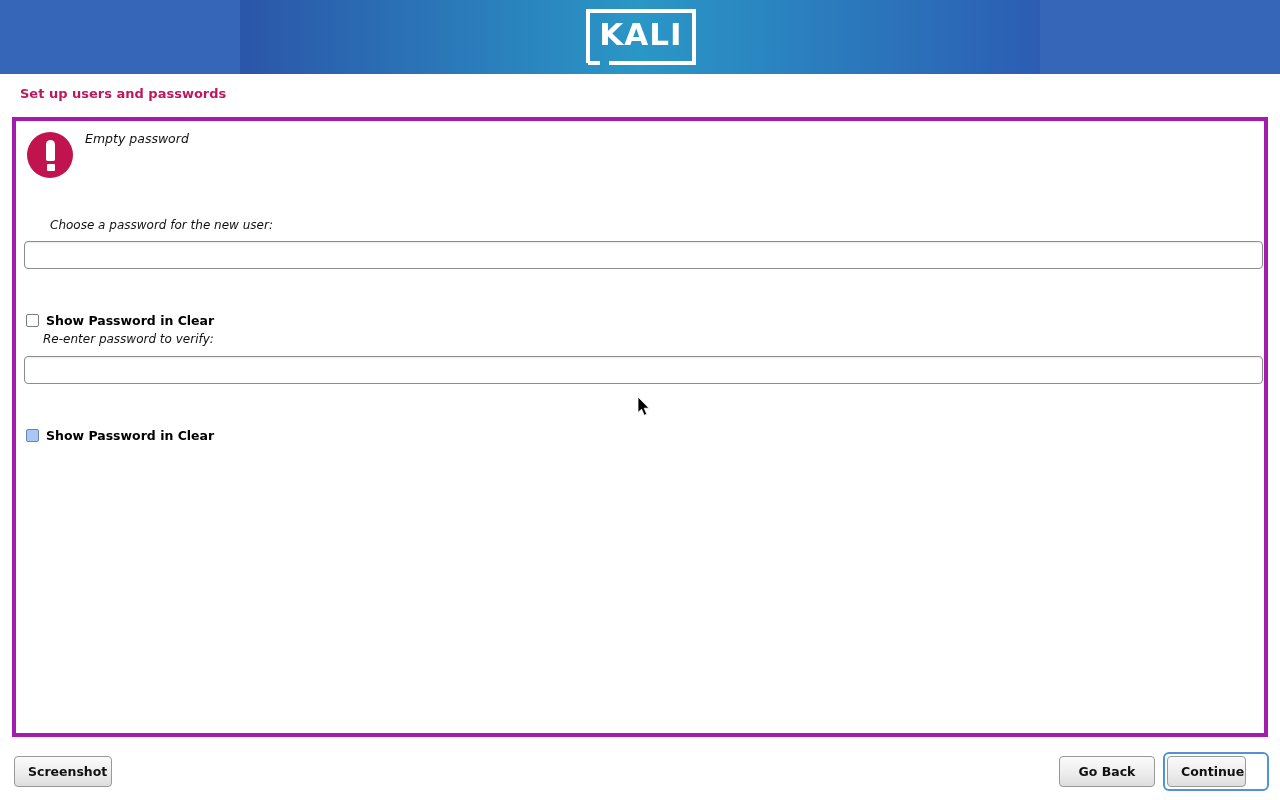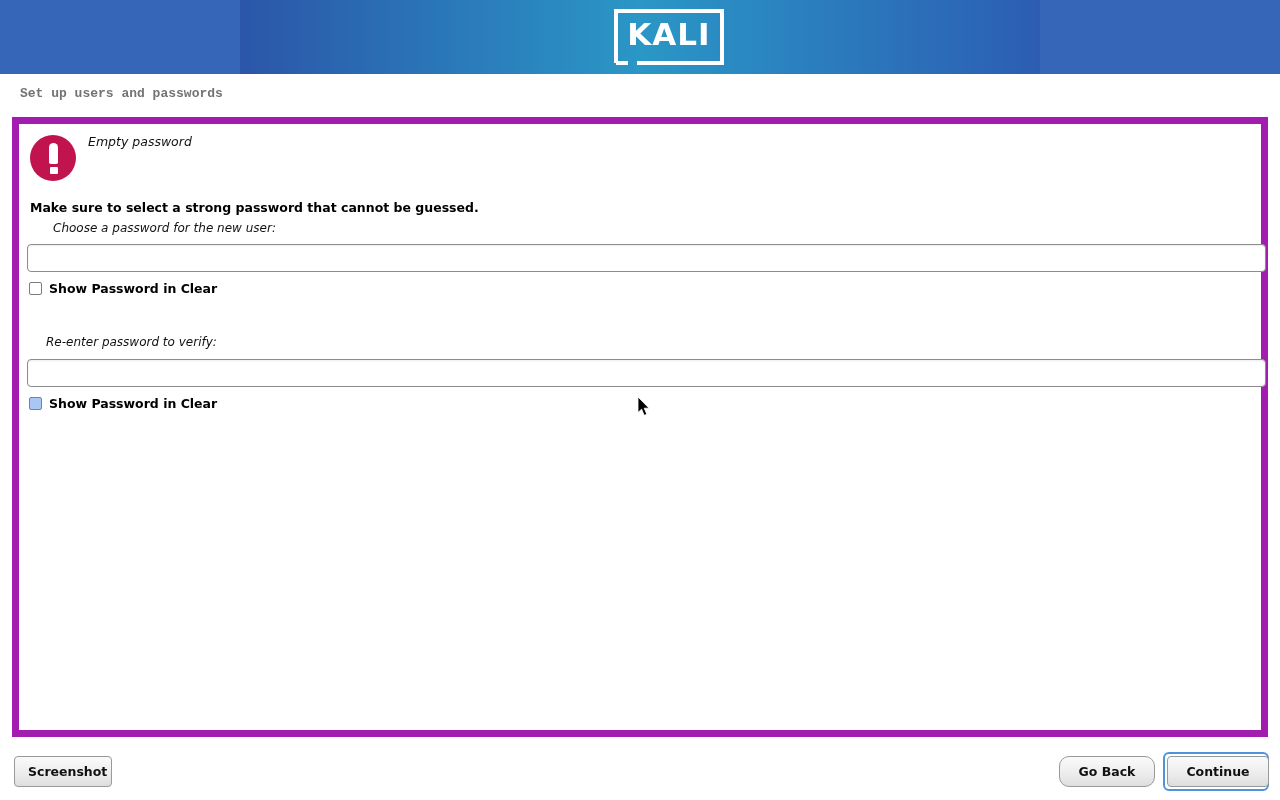--- a/index.html
+++ b/index.html
@@ -16,43 +16,43 @@
     position: absolute; left: 0; top: 0;
     width: 1280px; height: 74px;
     background: #3566b8;
   }
   .banner-center {
     position: absolute; left: 240px; top: 0;
     width: 800px; height: 74px;
     background: linear-gradient(90deg, #2b56a9 0%, #2a97c6 50%, #2c5db3 100%);
   }
   .kali-logo {
-    position: absolute; left: 614px; top: 9px;
+    position: absolute; left: 586px; top: 9px;
     width: 100px; height: 56px;
   }
   .kali-logo-text {
     position: absolute; left: 0; top: 7px; width: 110px;
     text-align: center;
     color: #ffffff;
     font-size: 31px;
     font-weight: bold;
     letter-spacing: 1px;
   }
 
   
   .page-title {
     position: absolute; left: 20px; top: 86px;
-    font-size: 13px; font-weight: bold; color: #737373; font-family: Liberation Mono, monospace;
+    font-size: 13px; font-weight: bold; color: #be185d;
   }
 
   
   .main-panel {
     position: absolute; left: 12px; top: 117px;
     width: 1256px; height: 620px;
-    border: 7px solid #a21caf;
+    border: 4px solid #a21caf;
     background: #ffffff;
   }
 
   .error-icon {
     position: absolute; left: 11px; top: 11px;
     width: 46px; height: 46px;
     border-radius: 50%;
   }
   .excl-bar {
     position: absolute; left: 19px; top: 8px;
@@ -92,21 +92,21 @@
     background: #ffffff;
     box-shadow: inset 0 1px 2px rgba(0,0,0,0.08);
     font-family: "DejaVu Sans", sans-serif;
     font-size: 13px;
     padding: 0 6px;
     outline: none;
   }
   .input-1 { top: 120px; }
   .input-2 { top: 235px; }
 
-  .checkbox-row { position: absolute; display: flex; align-items: center; }
+  .checkbox-row { position: absolute; display: flex; align-items: center; margin-top: 35px; }
   .cbrow-1 { left: 10px; top: 157px; }
   .cbrow-2 { left: 10px; top: 272px; }
   .checkbox {
     width: 13px; height: 13px;
     border: 1px solid #7d7d7d;
     border-radius: 2px;
     background: #ffffff;
     margin-right: 7px;
   }
   .checkbox.focused {
@@ -124,29 +124,29 @@
     border: 1px solid #999999;
     border-radius: 4px;
     background: linear-gradient(180deg, #fafafa 0%, #ededed 55%, #dedede 100%);
     font-family: "DejaVu Sans", sans-serif;
     font-size: 12.5px;
     font-weight: bold;
     color: #101010;
     padding: 0 13px;
   }
   .btn-screenshot { left: 14px; top: 756px; width: 98px; }
-  .btn-goback { left: 1059px; top: 756px; width: 96px; border-radius: 10px; }
+  .btn-goback { left: 1059px; top: 756px; width: 96px; }
   .continue-ring {
     position: absolute; left: 1163px; top: 752px;
     width: 106px; height: 39px;
     border: 2px solid #4f93d9;
     border-radius: 6px;
     background: transparent;
   }
-  .btn-continue { left: 1167px; top: 756px; width: 102px; }
+  .btn-continue { left: 1167px; top: 756px; width: 79px; }
 
   
   .mouse-cursor { position: absolute; width: 14px; height: 20px; z-index: 50; }
 </style>
 </head>
 <body>
 
 <div class="banner">
   <div class="banner-center"></div>
   <div class="kali-logo">
@@ -161,21 +161,20 @@
 <div class="page-title">Set up users and passwords</div>
 
 <div class="main-panel">
 
   <div class="error-icon" style="background:#c1134e;">
     <div class="excl-bar"></div>
     <div class="excl-dot"></div>
   </div>
   <div class="error-title">Empty password</div>
 
-  <div class="instruction instr-1">Make sure to select a strong password that cannot be guessed.</div>
   <div class="field-label label-1">Choose a password for the new user:</div>
   <input type="password" class="pw-input input-1" value="" style="">
   <div class="checkbox-row cbrow-1">
     <div class="checkbox"></div>
     <div class="checkbox-label">Show Password in Clear</div>
   </div>
 
   <div class="field-label label-2">Re-enter password to verify:</div>
   <input type="password" class="pw-input input-2" value="" style="">
   <div class="checkbox-row cbrow-2">

